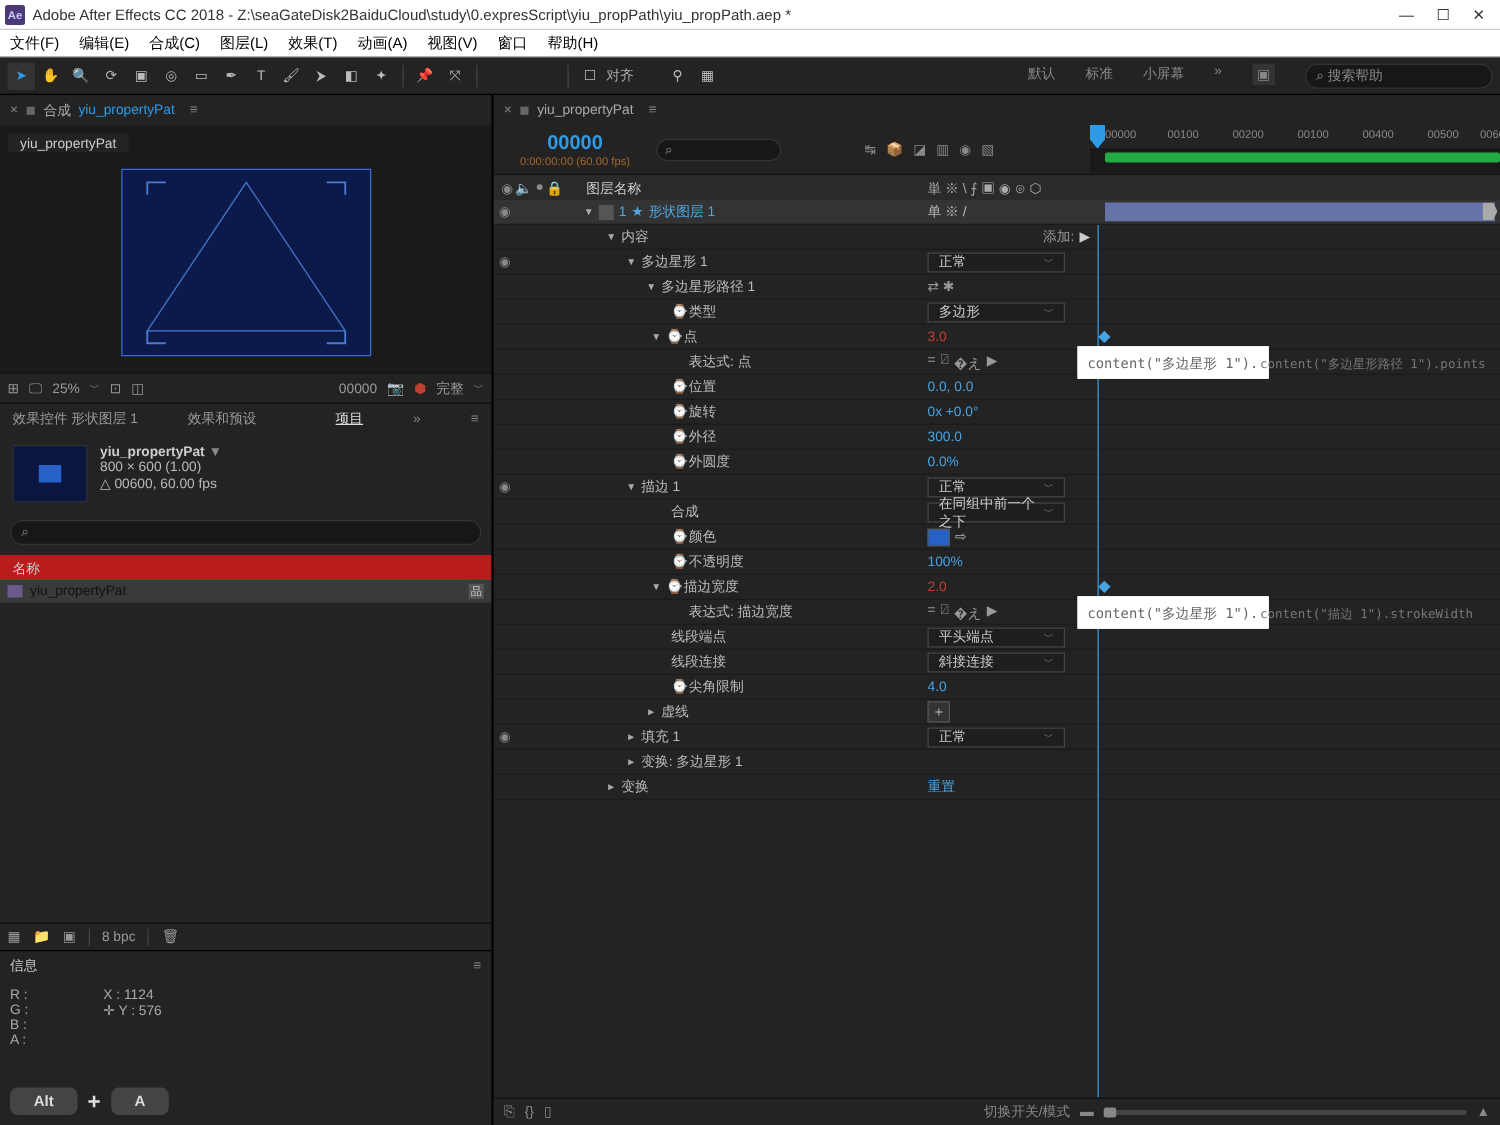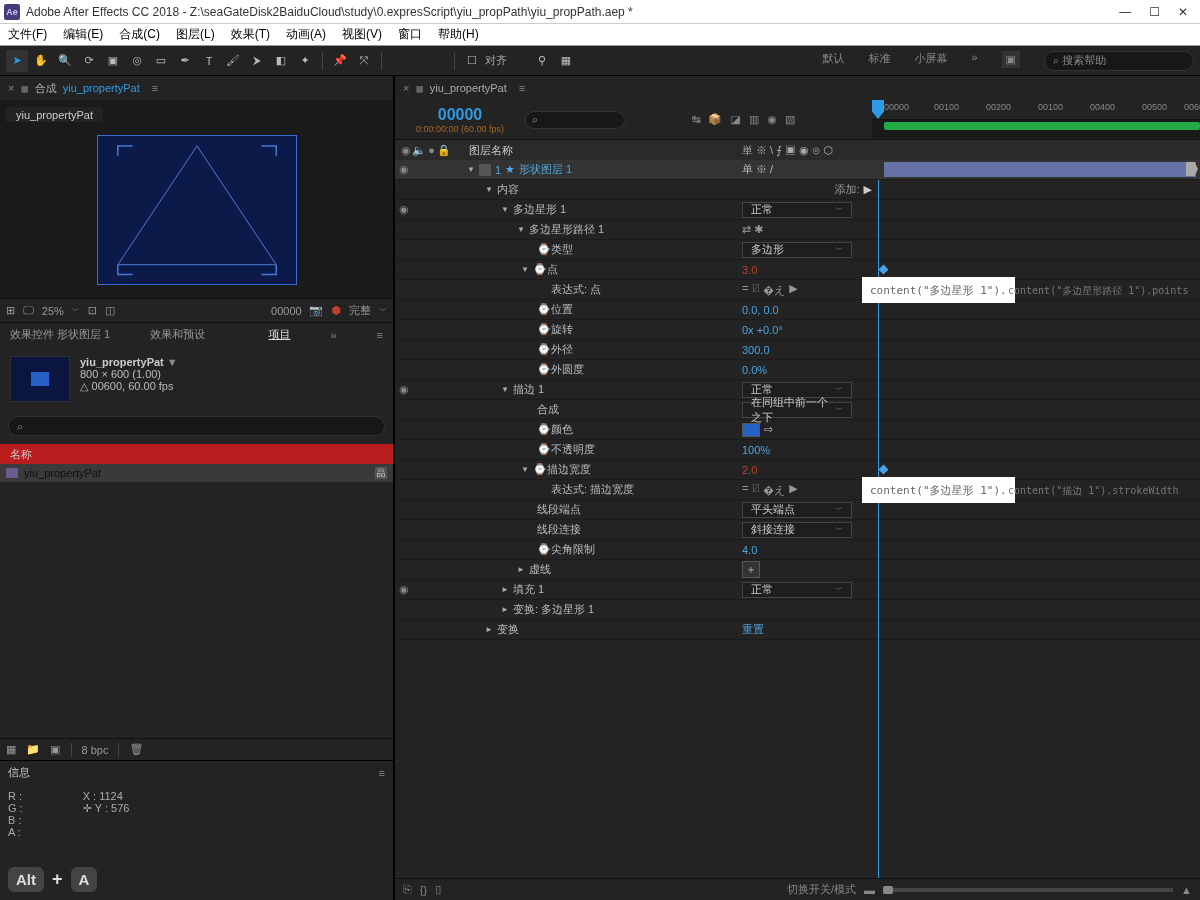--- a/index.html
+++ b/index.html
@@ -44,21 +44,21 @@
 .proj-info .name { font-weight:bold; color:#ccc; }
 .proj-search { margin:4px 8px; background:#171717; border:1px solid #333; border-radius:10px; height:20px; display:flex; align-items:center; padding:0 8px; color:#888; }
 .proj-header { background:#b91c1c; height:20px; display:flex; align-items:center; padding:0 10px; color:#ccc; margin:4px 0 0; }
 .proj-row { background:#3a3a3a; height:18px; display:flex; align-items:center; padding:0 6px; gap:6px; color:#111; }
 .proj-row-icon { width:12px; height:10px; background:#6b5a8c; }
 .proj-footer { margin-top:auto; height:22px; display:flex; align-items:center; padding:0 6px; gap:10px; color:#999; border-top:1px solid #111; }
 .info-panel { border-top:1px solid #000; background:#232323; padding:4px 8px; height:140px; position:relative; }
 .info-panel .hdr { color:#ccc; }
 .info-panel .menu-icon { position:absolute; right:8px; top:6px; color:#888; }
 .rgb { display:flex; gap:60px; margin-top:10px; color:#aaa; }
-.keycap { display:inline-flex; align-items:center; justify-content:center; background:#444; border-radius:6px; padding:4px 8px; font-weight:bold; font-size:15px; color:#ddd; }
+.keycap { display:inline-flex; align-items:center; justify-content:center; background:#444; border-radius:6px; padding:4px 19px; font-weight:bold; font-size:12px; color:#ddd; }
 .key-overlay { position:absolute; left:8px; bottom:8px; display:flex; align-items:center; gap:8px; }
 
 .timeline { flex:1; background:#232323; display:flex; flex-direction:column; }
 .tl-header { height:40px; display:flex; align-items:center; border-bottom:1px solid #111; }
 .tl-time-block { width:130px; text-align:center; }
 .tl-time-block .frame { color:#2e9be6; font-size:16px; font-weight:bold; }
 .tl-time-block .tc { color:#a7682a; font-size:9px; }
 .tl-search { background:#171717; border:1px solid #333; border-radius:10px; height:18px; width:100px; display:flex; align-items:center; padding:0 6px; color:#888;}
 .tl-hdr-icons { margin-left:auto; display:flex; gap:8px; padding-right:10px; color:#888; }
 .tl-ruler-area { margin-left:auto; width:328px; height:100%; display:flex; flex-direction:column; }

